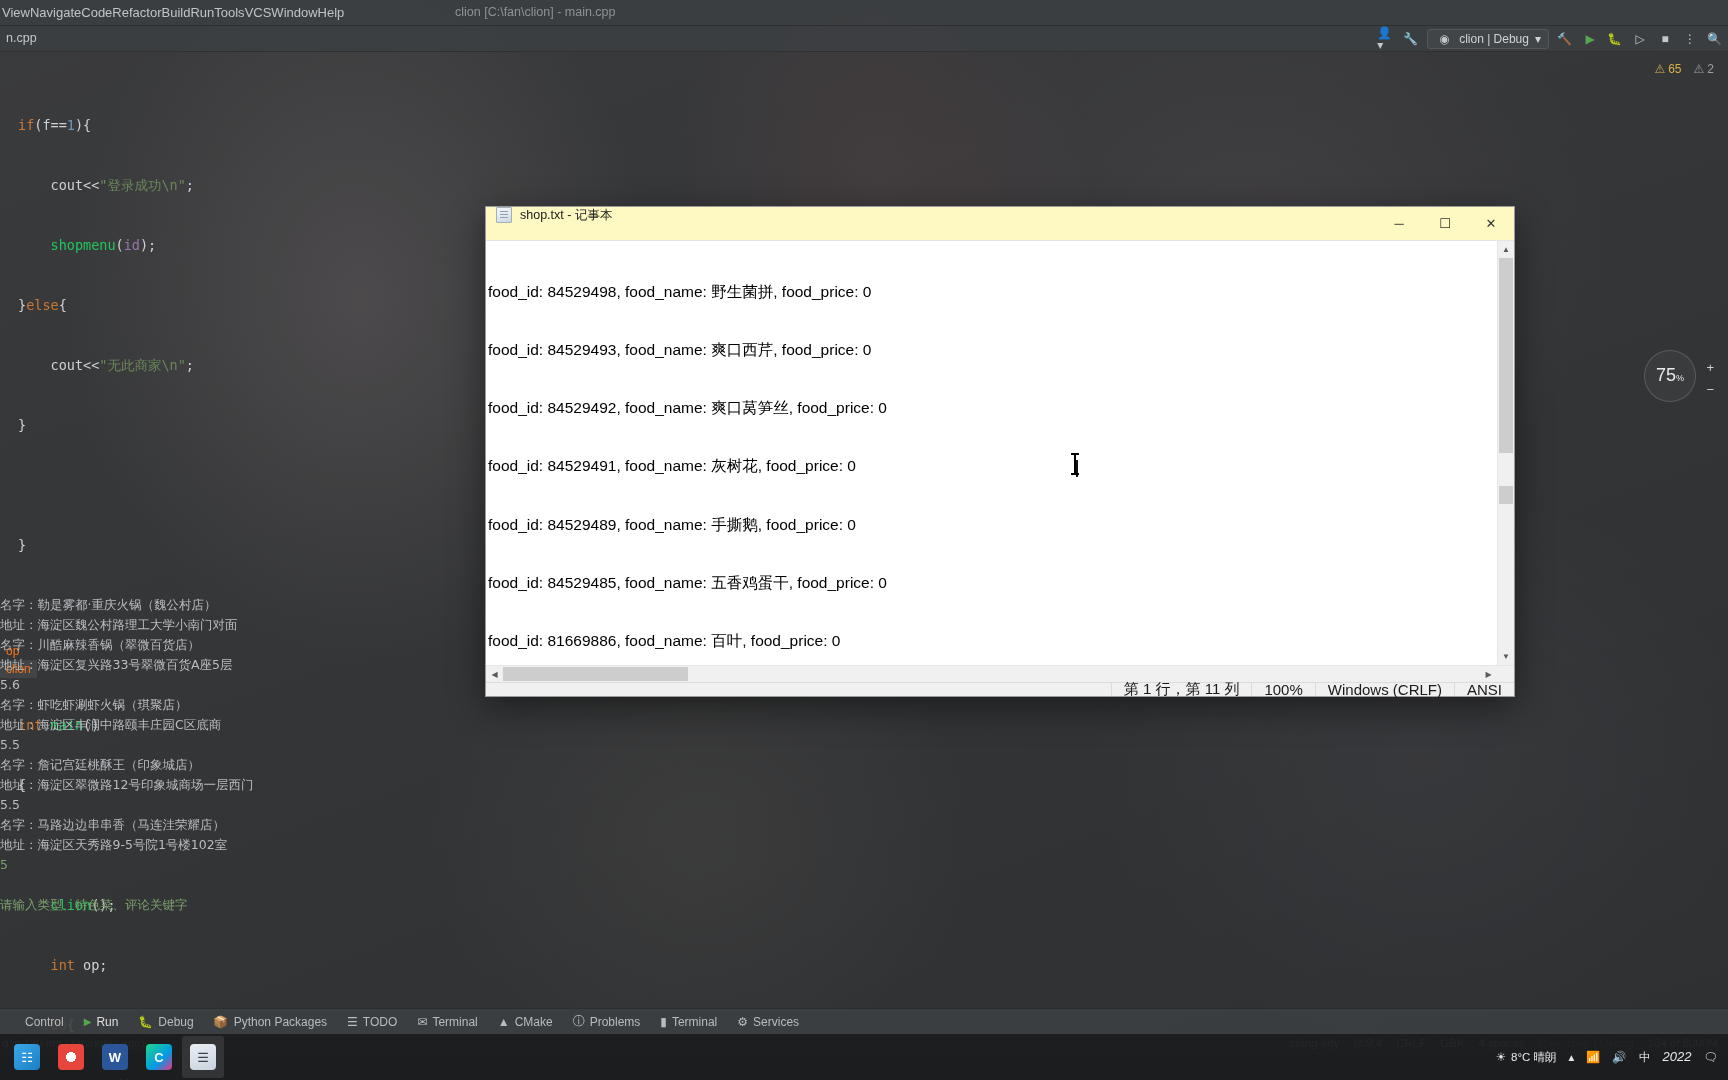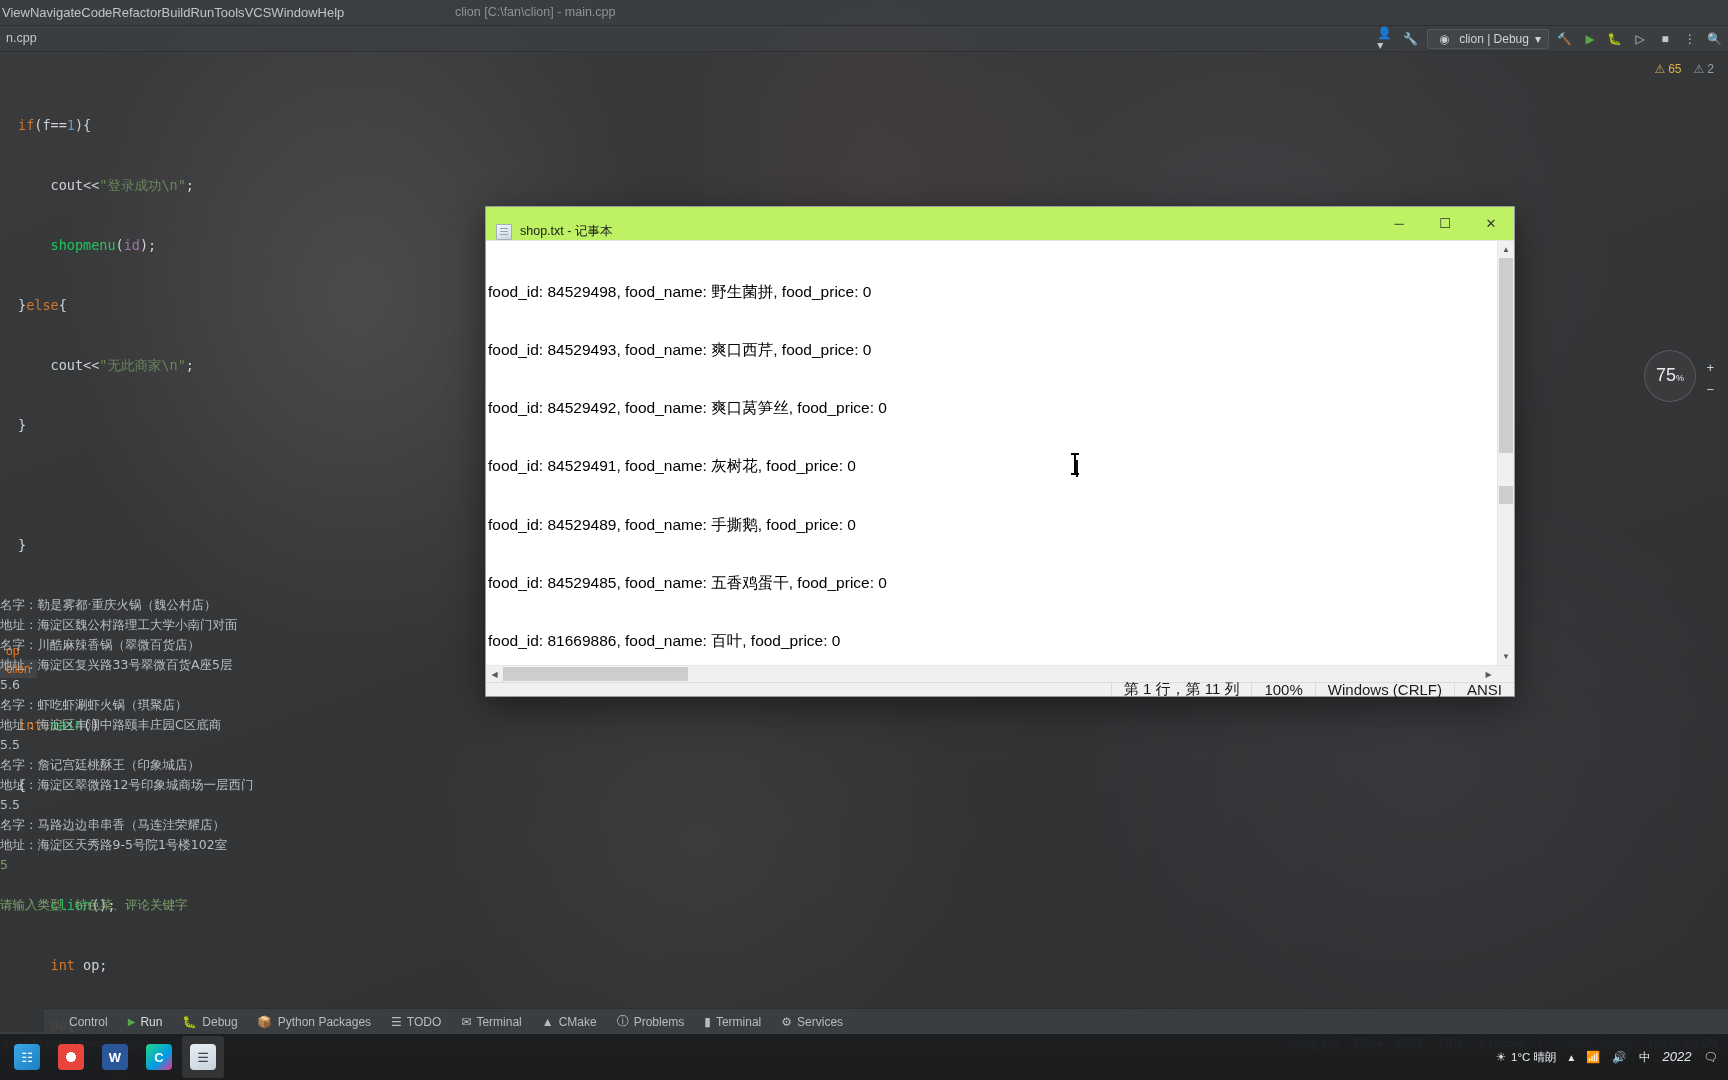--- a/index.html
+++ b/index.html
@@ -137,21 +137,21 @@
   }
   .ptab { padding: 2px 6px; }
   .ptab.sel { background: rgba(255,255,255,0.07); }
 
   
   .toolwin {
     position: absolute; left: 0; right: 0; bottom: 46px; height: 26px;
     display: flex; align-items: center; gap: 2px;
     background: rgba(60,63,65,0.9);
     border-top: 1px solid rgba(0,0,0,0.25);
-    color: #b8bcbf; font-size: 12px; padding-left: 16px; margin-left: 44px;
+    color: #b8bcbf; font-size: 12px; padding-left: 16px;
   }
   .toolwin .tw { display: flex; align-items: center; gap: 5px; padding: 3px 9px; white-space: nowrap; }
   .toolwin .tw.active { color: #ddd; }
   .tw .dot-run { color: #56a64b; font-size: 10px; }
 
   
   .statusbar {
     position: absolute; left: 0; right: 0; bottom: 26px; height: 22px;
     display: flex; align-items: center;
     background: rgba(60,63,65,0.9);
@@ -190,22 +190,22 @@
   
   .notepad {
     position: absolute; left: 485px; top: 206px;
     width: 1030px; height: 491px;
     background: #f0f0f0;
     border: 1px solid #9a9a9a;
     box-shadow: 0 10px 34px rgba(0,0,0,0.45);
     display: flex; flex-direction: column;
   }
   .np-title {
-    height: 34px; display: flex; align-items: flex-end;
-    background: #bef264; border-bottom: 1px solid #e4e4e4;
+    height: 34px; display: flex; align-items: flex-start;
+    background: #fef9c3; border-bottom: 1px solid #e4e4e4;
   }
   .np-ic {
     width: 16px; height: 16px; margin: 0 8px 0 10px;
     background: linear-gradient(160deg,#f2f5f8 0%,#dfe6ee 60%,#cbd5de 100%);
     border: 1px solid #9fb0bf; border-radius: 1px; position: relative;
   }
   .np-ic::before {
     content:""; position:absolute; left:3px; top:3px; right:3px; height:1px;
     background:#8fa2b2; box-shadow: 0 3px 0 #8fa2b2, 0 6px 0 #8fa2b2;
   }
@@ -523,21 +523,21 @@
       </span>
     <span class="tb-app">
         <span class="ic clion">C</span>
       </span>
     <span class="tb-app active">
         <span class="ic note">☰</span>
       </span>
     <span class="tray">
       <span class="wx">
           <span>☀</span>
-          <span>1°C 晴朗</span>
+          <span>8°C 晴朗</span>
         </span>
       <span>▴</span>
       <span>📶</span>
       <span>🔊</span>
       <span>中</span>
       <span class="clock"><span>2022</span></span>
       <span>🗨</span>
     </span>
   </div>
 </div>

